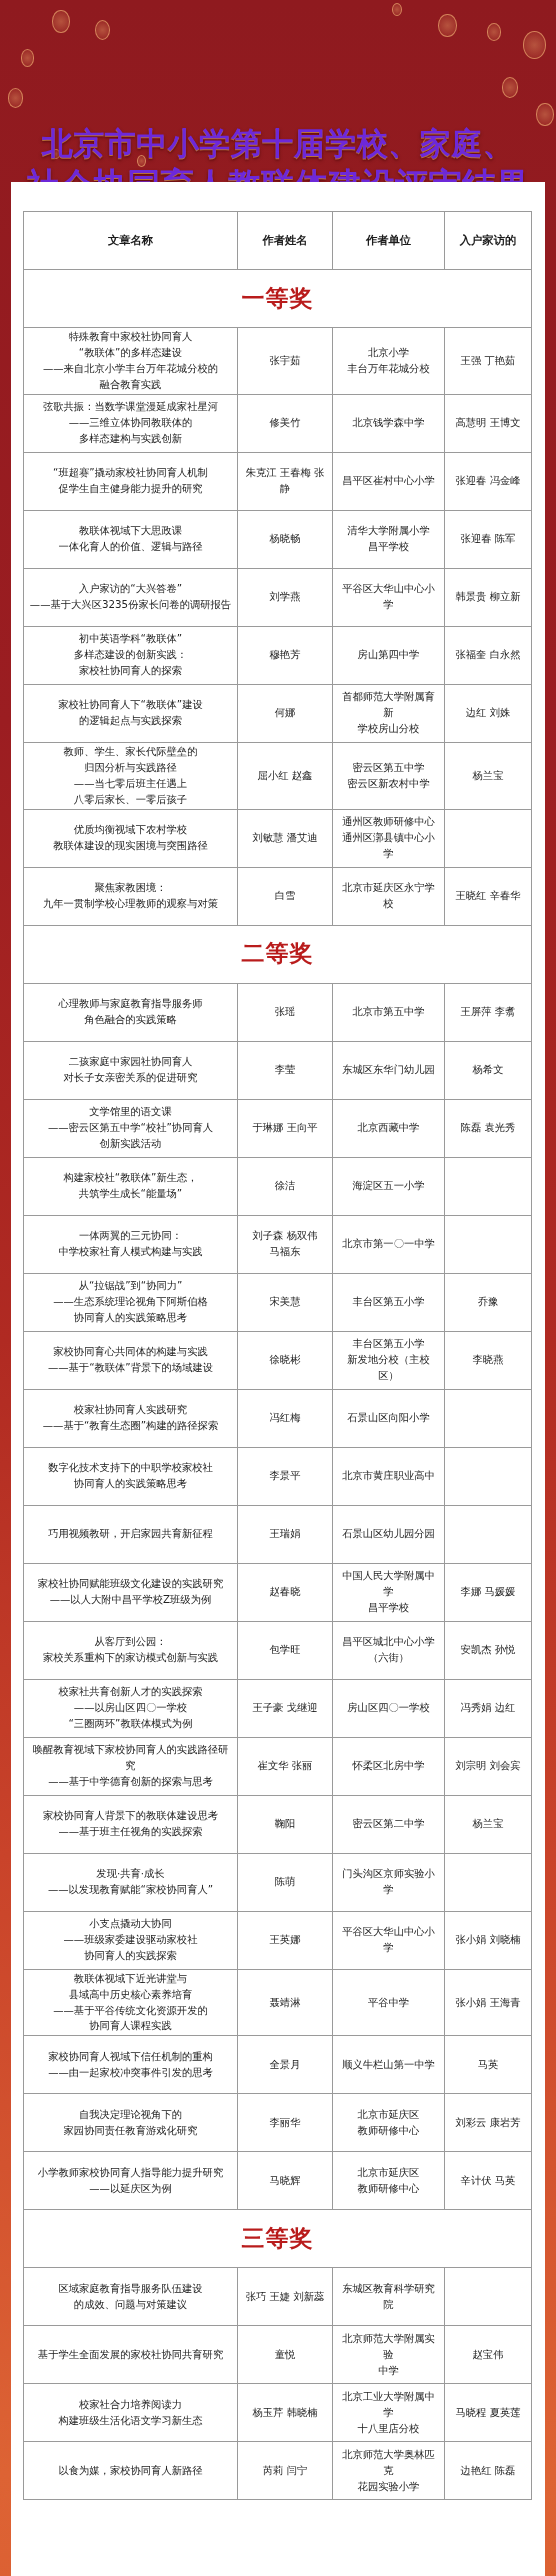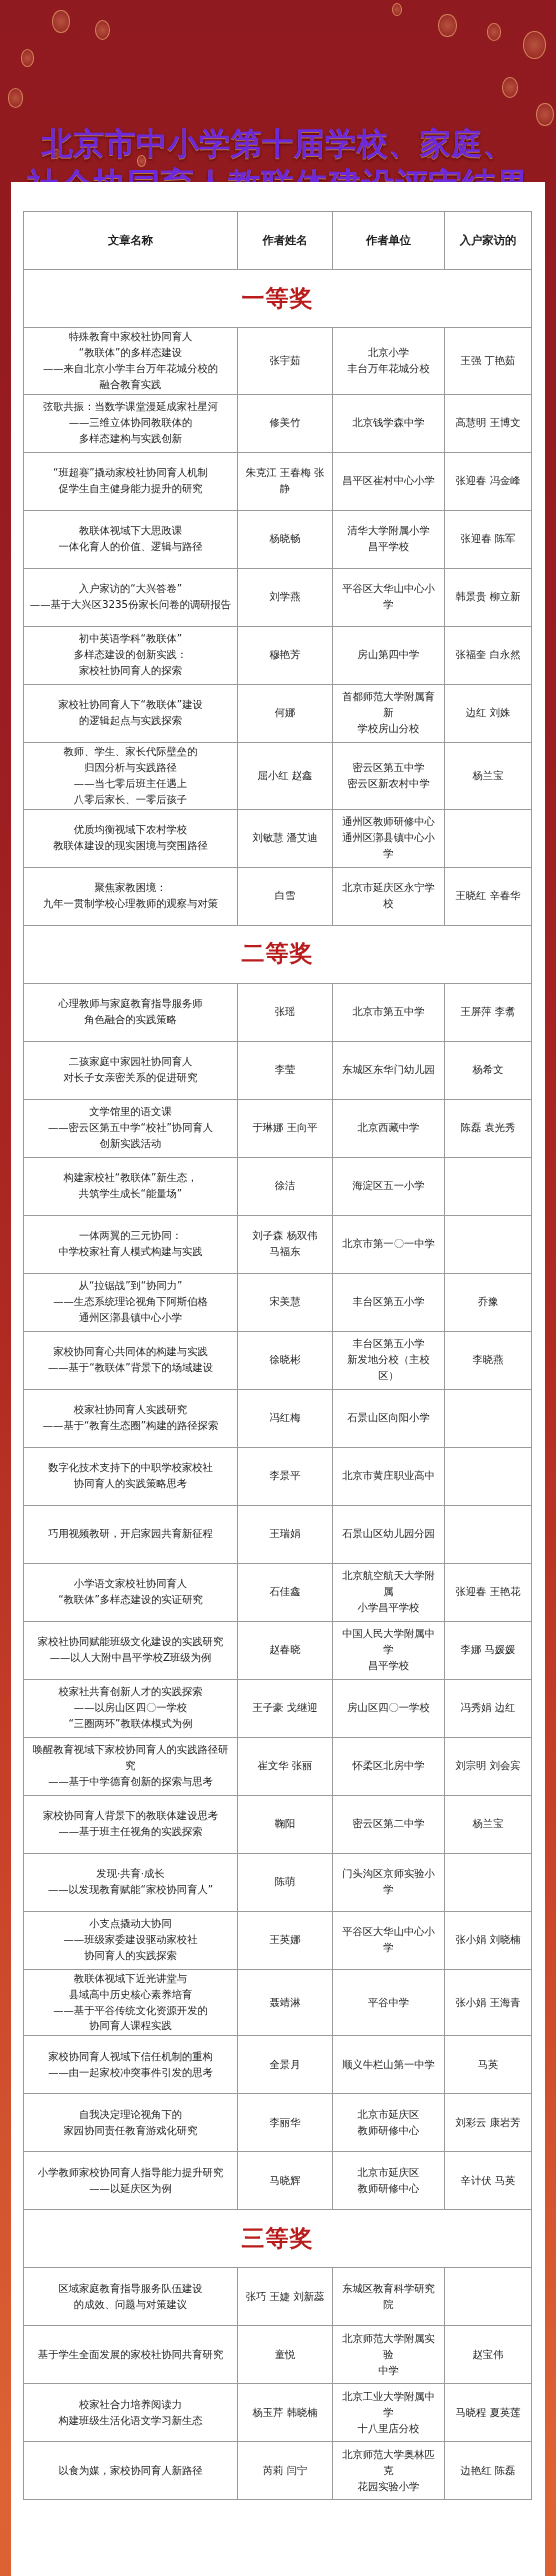--- a/index.html
+++ b/index.html
@@ -206,21 +206,21 @@
         <td>一体两翼的三元协同：
 中学校家社育人模式构建与实践</td>
         <td>刘子森   杨双伟
 马福东</td>
         <td>北京市第一〇一中学</td>
         <td></td>
       </tr>
       <tr>
         <td>从“拉锯战”到“协同力”
 ——生态系统理论视角下阿斯伯格
-通州区漷县镇中心小学</td>
+协同育人的实践策略思考</td>
         <td>宋美慧</td>
         <td>丰台区第五小学</td>
         <td>乔豫</td>
       </tr>
       <tr>
         <td>家校协同育心共同体的构建与实践
 ——基于“教联体”背景下的场域建设</td>
         <td>徐晓彬</td>
         <td>丰台区第五小学
 新发地分校（主校区）</td>
@@ -240,34 +240,34 @@
         <td>北京市黄庄职业高中</td>
         <td></td>
       </tr>
       <tr>
         <td>巧用视频教研，开启家园共育新征程</td>
         <td>王瑞娟</td>
         <td>石景山区幼儿园分园</td>
         <td></td>
       </tr>
       <tr>
-        <td>小学语文家校社协同育人
-“教联体”多样态建设的实证研究</td>
-        <td>石佳鑫</td>
-        <td>北京航空航天大学附属
-小学昌平学校</td>
-        <td>张迎春  王艳花</td>
-      </tr>
-      <tr>
         <td>家校社协同赋能班级文化建设的实践研究
 ——以人大附中昌平学校Z班级为例</td>
         <td>赵春晓</td>
         <td>中国人民大学附属中学
 昌平学校</td>
         <td>李娜  马媛媛</td>
+      </tr>
+      <tr>
+        <td>从客厅到公园：
+家校关系重构下的家访模式创新与实践</td>
+        <td>包学旺</td>
+        <td>昌平区城北中心小学
+（六街）</td>
+        <td>安凯杰  孙悦</td>
       </tr>
       <tr>
         <td>校家社共育创新人才的实践探索
 ——以房山区四〇一学校
 “三圈两环”教联体模式为例</td>
         <td>王子豪  戈继迎</td>
         <td>房山区四〇一学校</td>
         <td>冯秀娟  边红</td>
       </tr>
       <tr>

